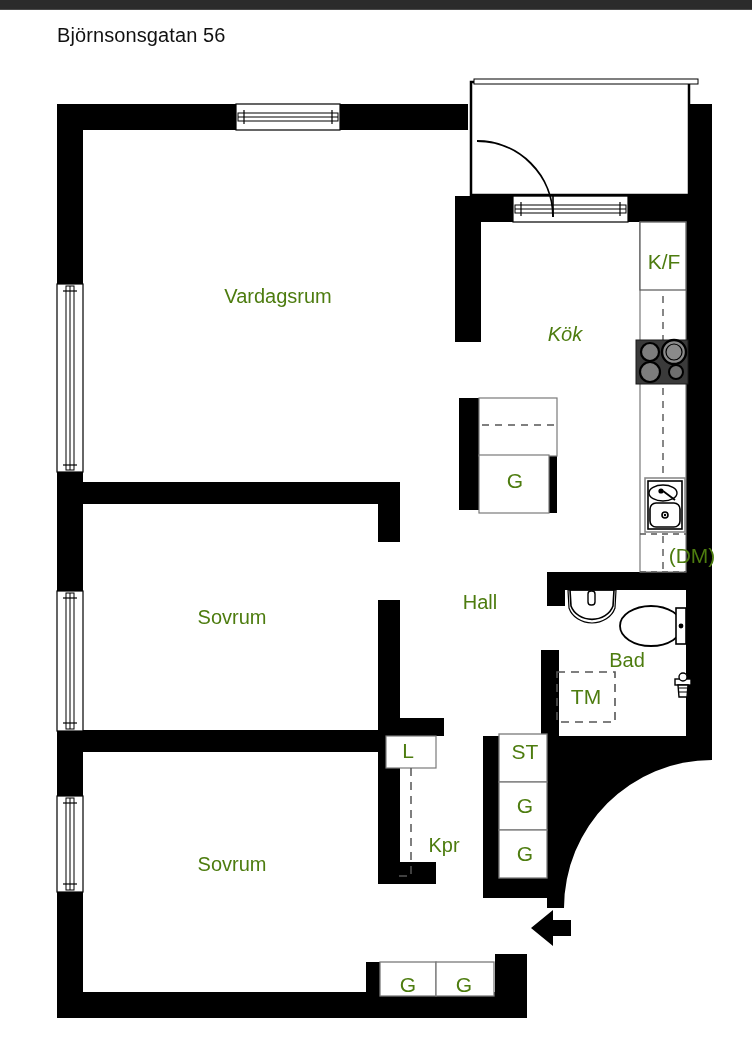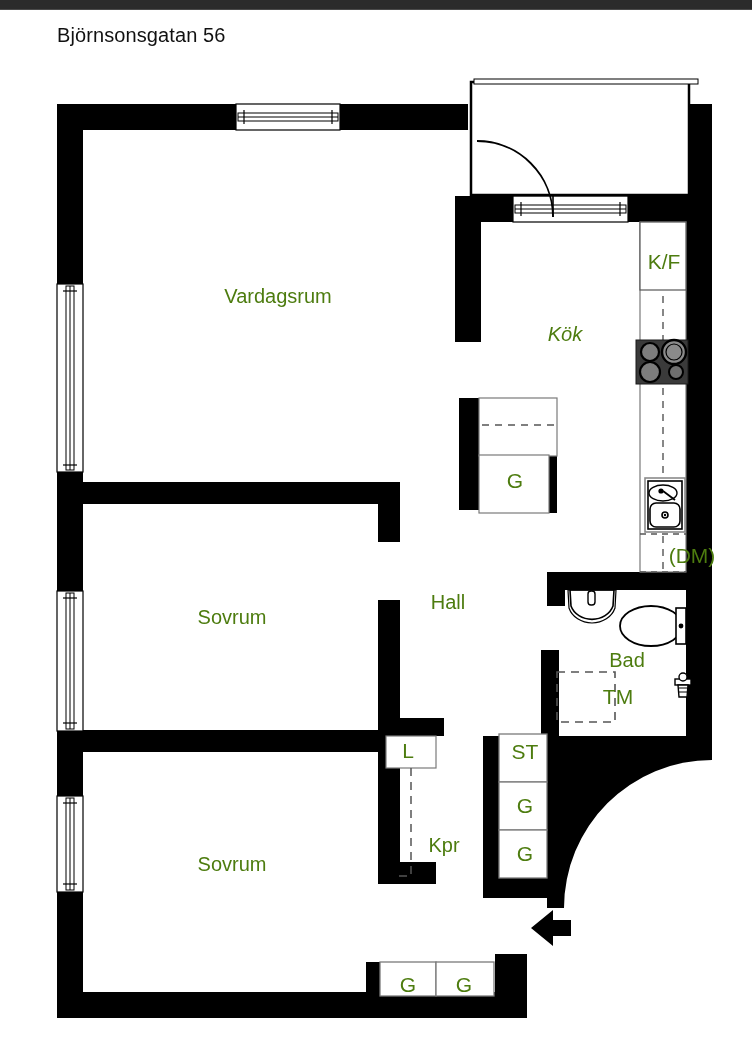--- a/index.html
+++ b/index.html
@@ -275,28 +275,28 @@
 
   <g>
     <path d="M 531 928 L 553 910 L 553 920 L 571 920 L 571 936 L 553 936 L 553 946 Z" fill="#000000"></path>
   </g>
 
 </svg>
 
 <div id="labels-layer">
     <div class="room-label" style="left: 278px; top: 296px;">Vardagsrum</div>
     <div class="room-label" style="left: 565px; top: 334px; font-style: italic;">Kök</div>
-    <div class="room-label" style="left: 448px; top: 602px; text-align: right;">Hall</div>
+    <div class="room-label" style="left: 480px; top: 602px; text-align: right;">Hall</div>
     <div class="room-label" style="left: 232px; top: 617px;">Sovrum</div>
     <div class="room-label" style="left: 232px; top: 864px;">Sovrum</div>
     <div class="room-label" style="left: 627px; top: 660px;">Bad</div>
     <div class="room-label" style="left: 444px; top: 845px;">Kpr</div>
     <div class="closet-label" style="left: 664px; top: 262px;">K/F</div>
     <div class="closet-label" style="left: 692px; top: 556px;">(DM)</div>
-    <div class="closet-label" style="left: 618px; top: 697px;">TM</div>
+    <div class="closet-label" style="left: 586px; top: 697px;">TM</div>
     <div class="closet-label" style="left: 515px; top: 481px;">G</div>
     <div class="closet-label" style="left: 408px; top: 751px;">L</div>
     <div class="closet-label" style="left: 525px; top: 752px;">ST</div>
     <div class="closet-label" style="left: 525px; top: 806px;">G</div>
     <div class="closet-label" style="left: 525px; top: 854px;">G</div>
     <div class="closet-label" style="left: 408px; top: 985px;">G</div>
     <div class="closet-label" style="left: 464px; top: 985px;">G</div>
   </div>
 
 </body></html>

